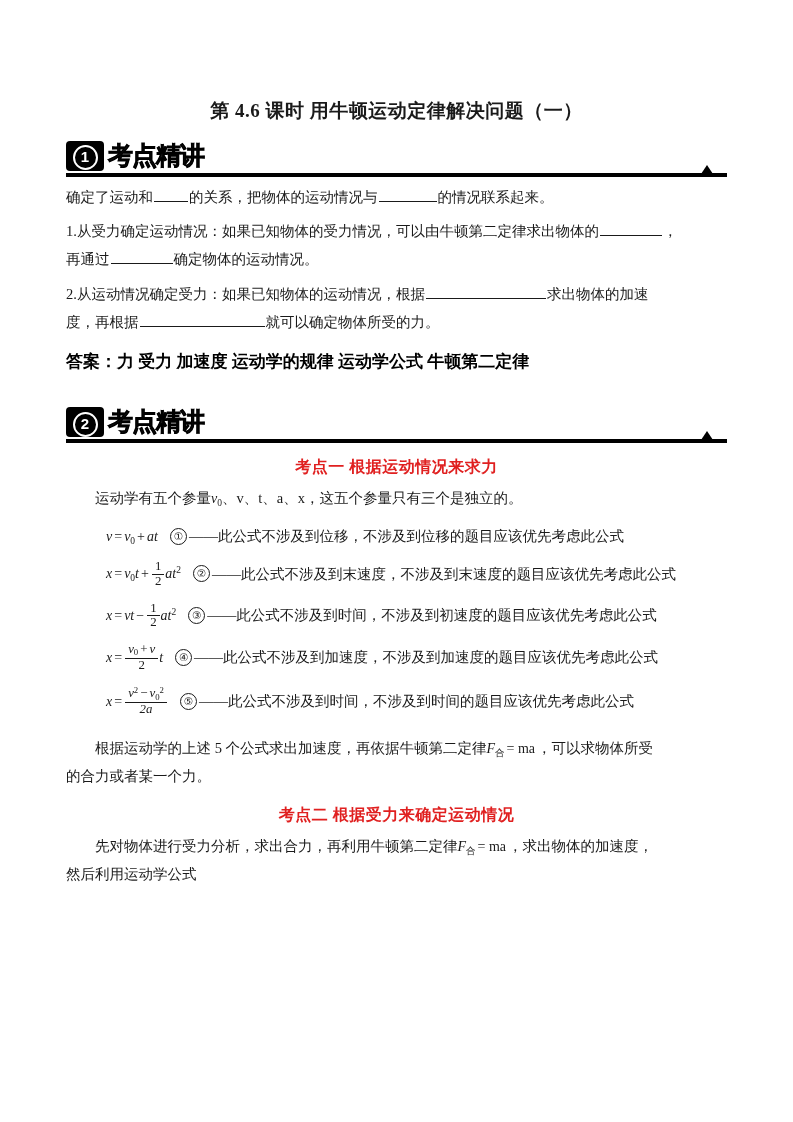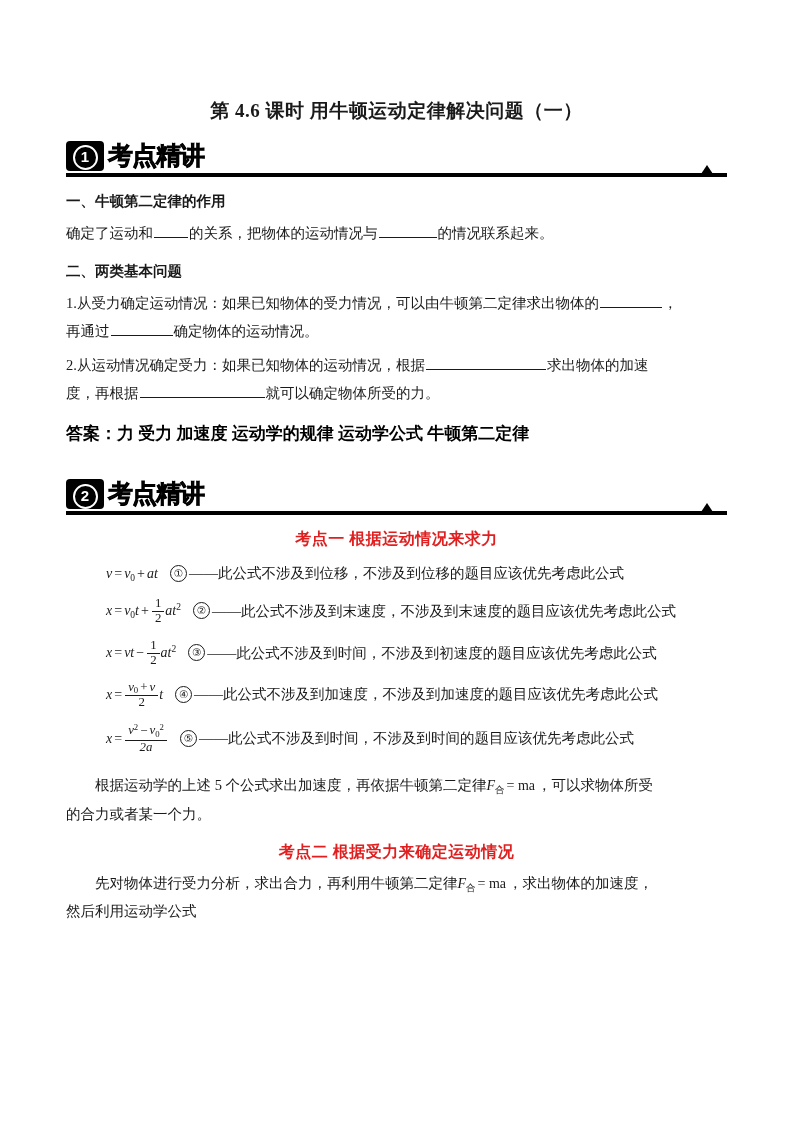--- a/index.html
+++ b/index.html
@@ -210,43 +210,42 @@
 
     <div class="section-header">
       <div class="badge">
         <span class="num">1</span>
       </div>
       <div class="sec-title">考点精讲</div>
       <div class="rule"></div>
       <div class="arrow"></div>
     </div>
 
-    <div class="sub-head">一、牛顿第二定律的作用</div>
 
     <p class="body-line"><span>确定了运动和</span><span class="blank b-s"></span><span>的关系，把物体的运动情况与</span><span class="blank b-m"></span><span>的情况联系起来。</span></p>
 
-    <div class="sub-head">二、两类基本问题</div>
 
     <p class="body-line"><span>1.从受力确定运动情况：如果已知物体的受力情况，可以由牛顿第二定律求出物体的</span><span class="blank b-l"></span><span>，</span><br><span>再通过</span><span class="blank b-l"></span><span>确定物体的运动情况。</span></p>
 
     <p class="body-line"><span>2.从运动情况确定受力：如果已知物体的运动情况，根据</span><span class="blank b-xl"></span><span>求出物体的加速</span><br><span>度，再根据</span><span class="blank b-xxl"></span><span>就可以确定物体所受的力。</span></p>
 
     <p class="answer">答案：力  受力  加速度  运动学的规律  运动学公式  牛顿第二定律</p>
 
     <div class="section-header" style="margin-top:32px;">
       <div class="badge">
         <span class="num">2</span>
       </div>
       <div class="sec-title">考点精讲</div>
       <div class="rule"></div>
       <div class="arrow"></div>
     </div>
 
     <div class="keypoint">考点一  根据运动情况来求力</div>
 
+    <p class="body-line indent"><span>运动学有五个参量</span><span class="math"><span>v</span><sub class="v">0</sub></span><span>、v、t、a、x，这五个参量只有三个是独立的。</span></p>
 
 
     <div class="formula-row">
       <span class="math">v<span class="op">=</span>v<sub class="v">0</sub><span class="op">+</span>at</span><span class="circ">①</span><span class="desc">——此公式不涉及到位移，不涉及到位移的题目应该优先考虑此公式</span>
     </div>
 
     <div class="formula-row">
       <span class="math">x<span class="op">=</span>v<sub class="v">0</sub>t<span class="op">+</span><span class="frac"><span class="n num-up">1</span><span class="d num-up">2</span></span>at<sup class="v">2</sup></span><span class="circ">②</span><span class="desc">——此公式不涉及到末速度，不涉及到末速度的题目应该优先考虑此公式</span>
     </div>
 

